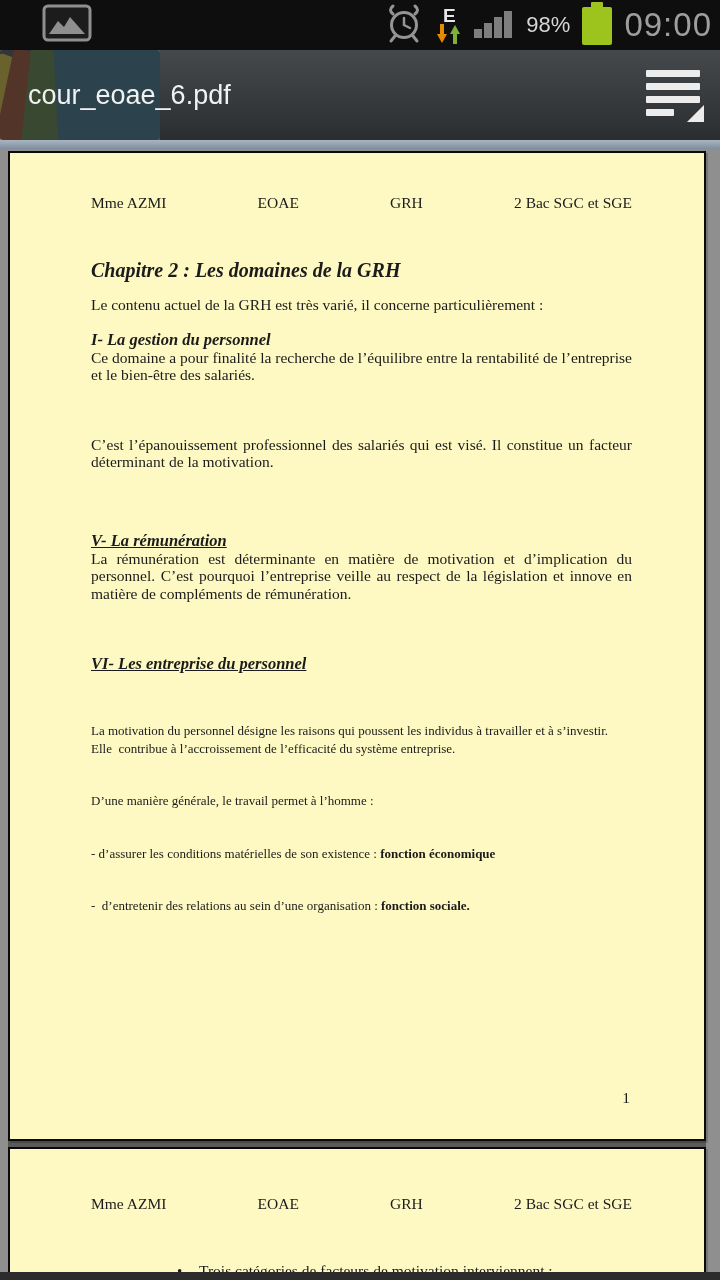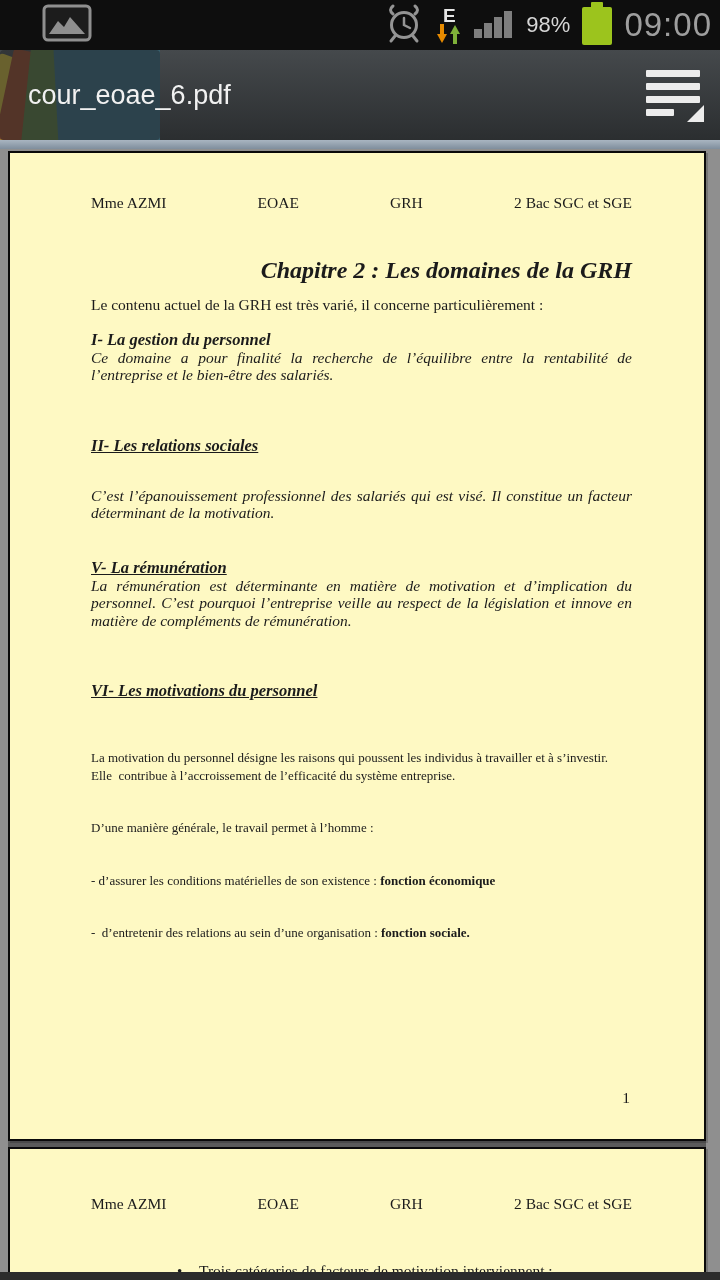--- a/index.html
+++ b/index.html
@@ -46,29 +46,29 @@
   .page{margin-left:8px;width:694px;background:#fef9c3;border:2px solid #0a0a0a;
     box-shadow:2px 2px 0 rgba(0,0,0,0.18);position:relative;
     font-family:"Liberation Serif",serif;color:#1b1b1b;}
   .page1{margin-top:2px;height:986px;}
   .page-gap{height:6px;width:698px;margin-left:8px;background:#5a5a5a;}
   .page2{height:320px;border-bottom:none;}
   .page-inner{padding:0 72px 0 81px;}
 
   
   .doc-header{display:flex;justify-content:space-between;margin-top:41px;font-size:15.5px;line-height:18px;}
-  .doc-title{margin-top:46px;text-align:right;font-size:24px;font-weight:bold;font-style:italic;line-height:24px;}
+  .doc-title{margin-top:46px;text-align:left;font-size:20px;font-weight:bold;font-style:italic;line-height:24px;}
   .intro{margin-top:14px;font-size:15.5px;line-height:18px;}
   .section{font-size:15.5px;}
   .sec-h{font-weight:bold;font-style:italic;font-size:16.5px;line-height:19px;white-space:pre-wrap;}
   .sec-h.u{text-decoration:underline;}
   .sec-b{line-height:17.5px;margin:0;}
-  .just{text-align:justify;font-style:italic;}
+  .just{text-align:justify;}
   .s1{margin-top:13px;} .s2{margin-top:52px;} .s3{margin-top:52px;}
-  .s4{margin-top:32px;} .s5{margin-top:36px;} .s6{margin-top:52px;}
+  .s4{margin-top:32px;} .s5{margin-top:60px;} .s6{margin-top:52px;}
   .vi-block{font-size:13px;line-height:17.5px;white-space:pre-wrap;font-family:Liberation Serif, serif;}
   .vi-p1{margin-top:14px;}
   .vi-item b{font-weight:bold;}
   .page-number{position:absolute;top:936px;right:74px;font-size:15.5px;}
   .bullet-row{margin-top:49px;display:flex;padding-left:86px;font-size:15.5px;line-height:18px;}
   .bullet-glyph{width:22px;font-size:15px;}
 
   .bottom-strip{position:absolute;bottom:0;left:0;width:720px;height:8px;background:#2c2c2c;z-index:40;}
 </style>
 </head>
@@ -153,35 +153,34 @@
         <div class="doc-title">Chapitre 2 : Les domaines de la GRH</div>
 
         <p class="intro">Le contenu actuel de la GRH est très varié, il concerne particulièrement :</p>
 
         <div class="section s1">
           <div class="sec-h">I- La gestion du personnel</div>
           <p class="sec-b just">Ce domaine a pour finalité la recherche de l’équilibre entre la rentabilité de l’entreprise et le bien-être des salariés.</p>
         </div>
 
         <div class="section s2">
-          <div class="sec-h u">II- Les relations sociales</div>
         </div>
 
 
         <div class="section s4">
           <p class="sec-b just">C’est l’épanouissement professionnel des salariés qui est visé. Il constitue un facteur déterminant de la motivation.</p>
         </div>
 
         <div class="section s5">
           <div class="sec-h u">V- La rémunération</div>
           <p class="sec-b just">La rémunération est déterminante en matière de motivation et d’implication du personnel. C’est pourquoi l’entreprise veille au respect de la législation et innove en matière de compléments de rémunération.</p>
         </div>
 
         <div class="section s6">
-          <div class="sec-h u">VI- Les motivations du personnel</div>
+          <div class="sec-h u">VI- Les entreprise du personnel</div>
         </div>
 
         <div class="vi-block">
           <p class="sec-b vi-p1">La motivation du personnel désigne les raisons qui poussent les individus à travailler et à s’investir. Elle  contribue à l’accroissement de l’efficacité du système entreprise.</p>
           <p class="sec-b">D’une manière générale, le travail permet à l’homme :</p>
           <div class="vi-item"><span>- d’assurer les conditions matérielles de son existence : </span><b>fonction économique</b></div>
           <div class="vi-item"><span>-  d’entretenir des relations au sein d’une organisation : </span><b>fonction sociale.</b></div>
         </div>
       </div>
       <div class="page-number">1</div>

